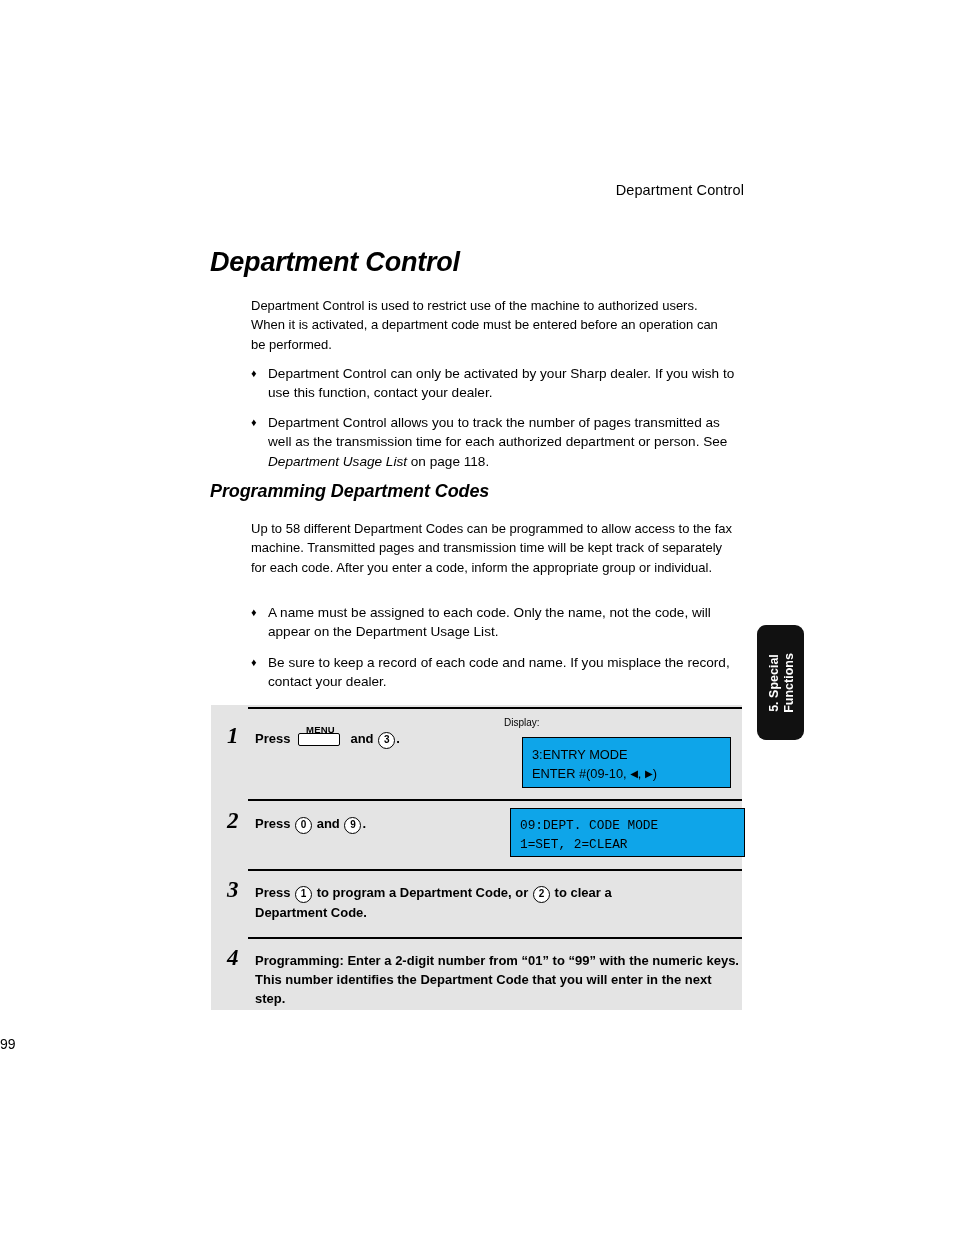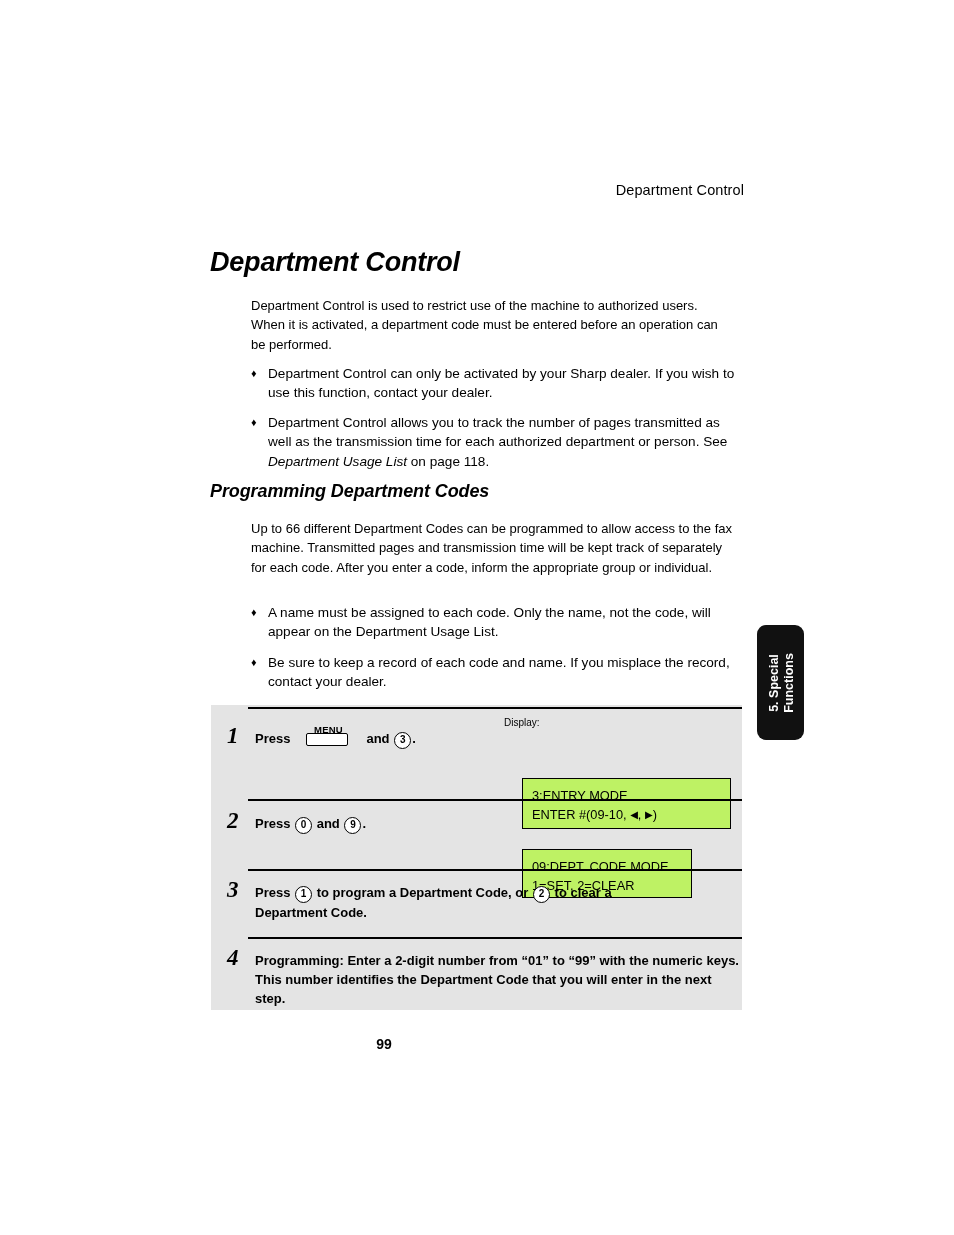--- a/index.html
+++ b/index.html
@@ -121,21 +121,21 @@
     line-height: 19px;
   }
 
   
   .keycap {
     display: inline-block;
     position: relative;
     width: 44px;
     height: 13px;
     vertical-align: -3px;
-    margin: 0 16px;
+    margin: 0 8px;
   }
   .keycap .kc-label {
     position: absolute;
     left: 0;
     top: -13px;
     width: 44px;
     text-align: center;
     font-size: 9.5px;
     font-weight: bold;
     letter-spacing: 0.2px;
@@ -169,27 +169,26 @@
 
   
   .display-label {
     position: absolute;
     font-size: 10px;
     font-weight: normal;
   }
   .lcd {
     position: absolute;
     border: 1.9px solid #000;
-    background: #bef264;
+    background: #0ea5e9;
     box-sizing: border-box;
     padding: 7px 9px 0 9px;
     font-size: 12.8px;
     line-height: 19px;
     font-weight: normal;
-    margin-top: 41px;
   }
   .lcd .arrow { font-size: 10px; vertical-align: 1px; }
 
   
   #side-tab {
     position: absolute;
     left: 757px;
     top: 625px;
     width: 47px;
     height: 115px;
@@ -206,26 +205,26 @@
     font-size: 12.5px;
     font-weight: bold;
     text-align: center;
     line-height: 14.5px;
     width: 110px;
   }
 
   
   .folio {
     position: absolute;
-    left: 12px;
+    left: 0;
     top: 1036px;
     width: 744px;
-    text-align: center;
+    text-align: left;
     font-size: 14px;
-    font-weight: bold;
+    font-weight: normal;
   }
 </style>
 </head>
 <body>
 
 <div id="page">
 
   <div class="running-head">Department Control</div>
 
   <div class="h1">Department Control</div>
@@ -236,21 +235,21 @@
     <span class="dia">♦</span>
     <span>Department Control can only be activated by your Sharp dealer. If you wish to use this function, contact your dealer.</span>
   </div>
 
   <div class="bullet b2">
     <span class="dia">♦</span><span>Department Control allows you to track the number of pages transmitted as well as the transmission time for each authorized department or person. See </span><span class="italic">Department Usage List</span><span> on page 118.</span>
   </div>
 
   <div class="h2">Programming Department Codes</div>
 
-  <div class="para p-codes">Up to 66 different Department Codes can be programmed to allow access to the fax machine. Transmitted pages and transmission time will be kept track of separately for each code. After you enter a code, inform the appropriate group or individual.</div>
+  <div class="para p-codes">Up to 58 different Department Codes can be programmed to allow access to the fax machine. Transmitted pages and transmission time will be kept track of separately for each code. After you enter a code, inform the appropriate group or individual.</div>
 
   <div class="bullet b3">
     <span class="dia">♦</span>
     <span>A name must be assigned to each code. Only the name, not the code, will appear on the Department Usage List.</span>
   </div>
 
   <div class="bullet b4">
     <span class="dia">♦</span>
     <span>Be sure to keep a record of each code and name. If you misplace the record, contact your dealer.</span>
   </div>
@@ -273,21 +272,21 @@
 
     <div class="rule" style="top:94px;"></div>
     <div class="step" style="top:94px;">
       <div class="step-num" style="left:16px; top:9px;">2</div>
       <div class="step-body" style="left:44px; top:15px; width:250px;">
         <span>Press</span>
         <span class="circ">0</span>
         <span>and</span>
         <span class="circ">9</span><span>.</span>
       </div>
-      <div class="lcd" style="left:311px; top:9px; width:170px; height:49px;">
+      <div class="lcd" style="left:299px; top:9px; width:235px; height:49px;font-family:Liberation Mono, monospace;">
         <div>09:DEPT. CODE MODE</div>
         <div>1=SET, 2=CLEAR</div>
       </div>
     </div>
 
     <div class="rule" style="top:164px;"></div>
     <div class="step" style="top:164px;">
       <div class="step-num" style="left:16px; top:8px;">3</div>
       <div class="step-body" style="left:44px; top:14px; width:412px;">
         <span>Press</span>

